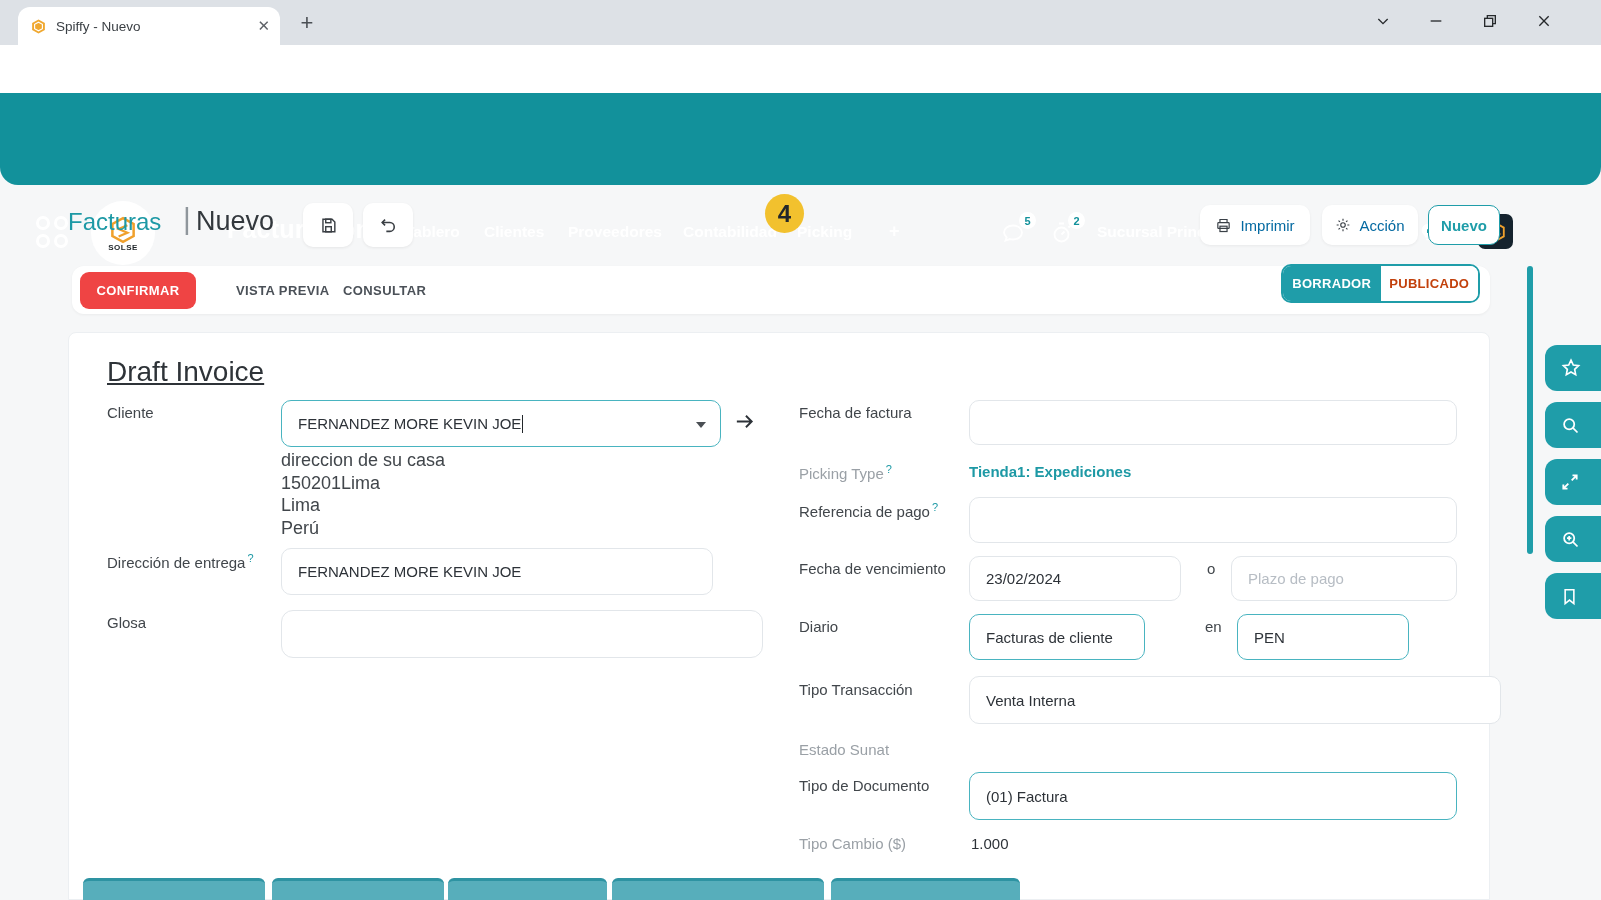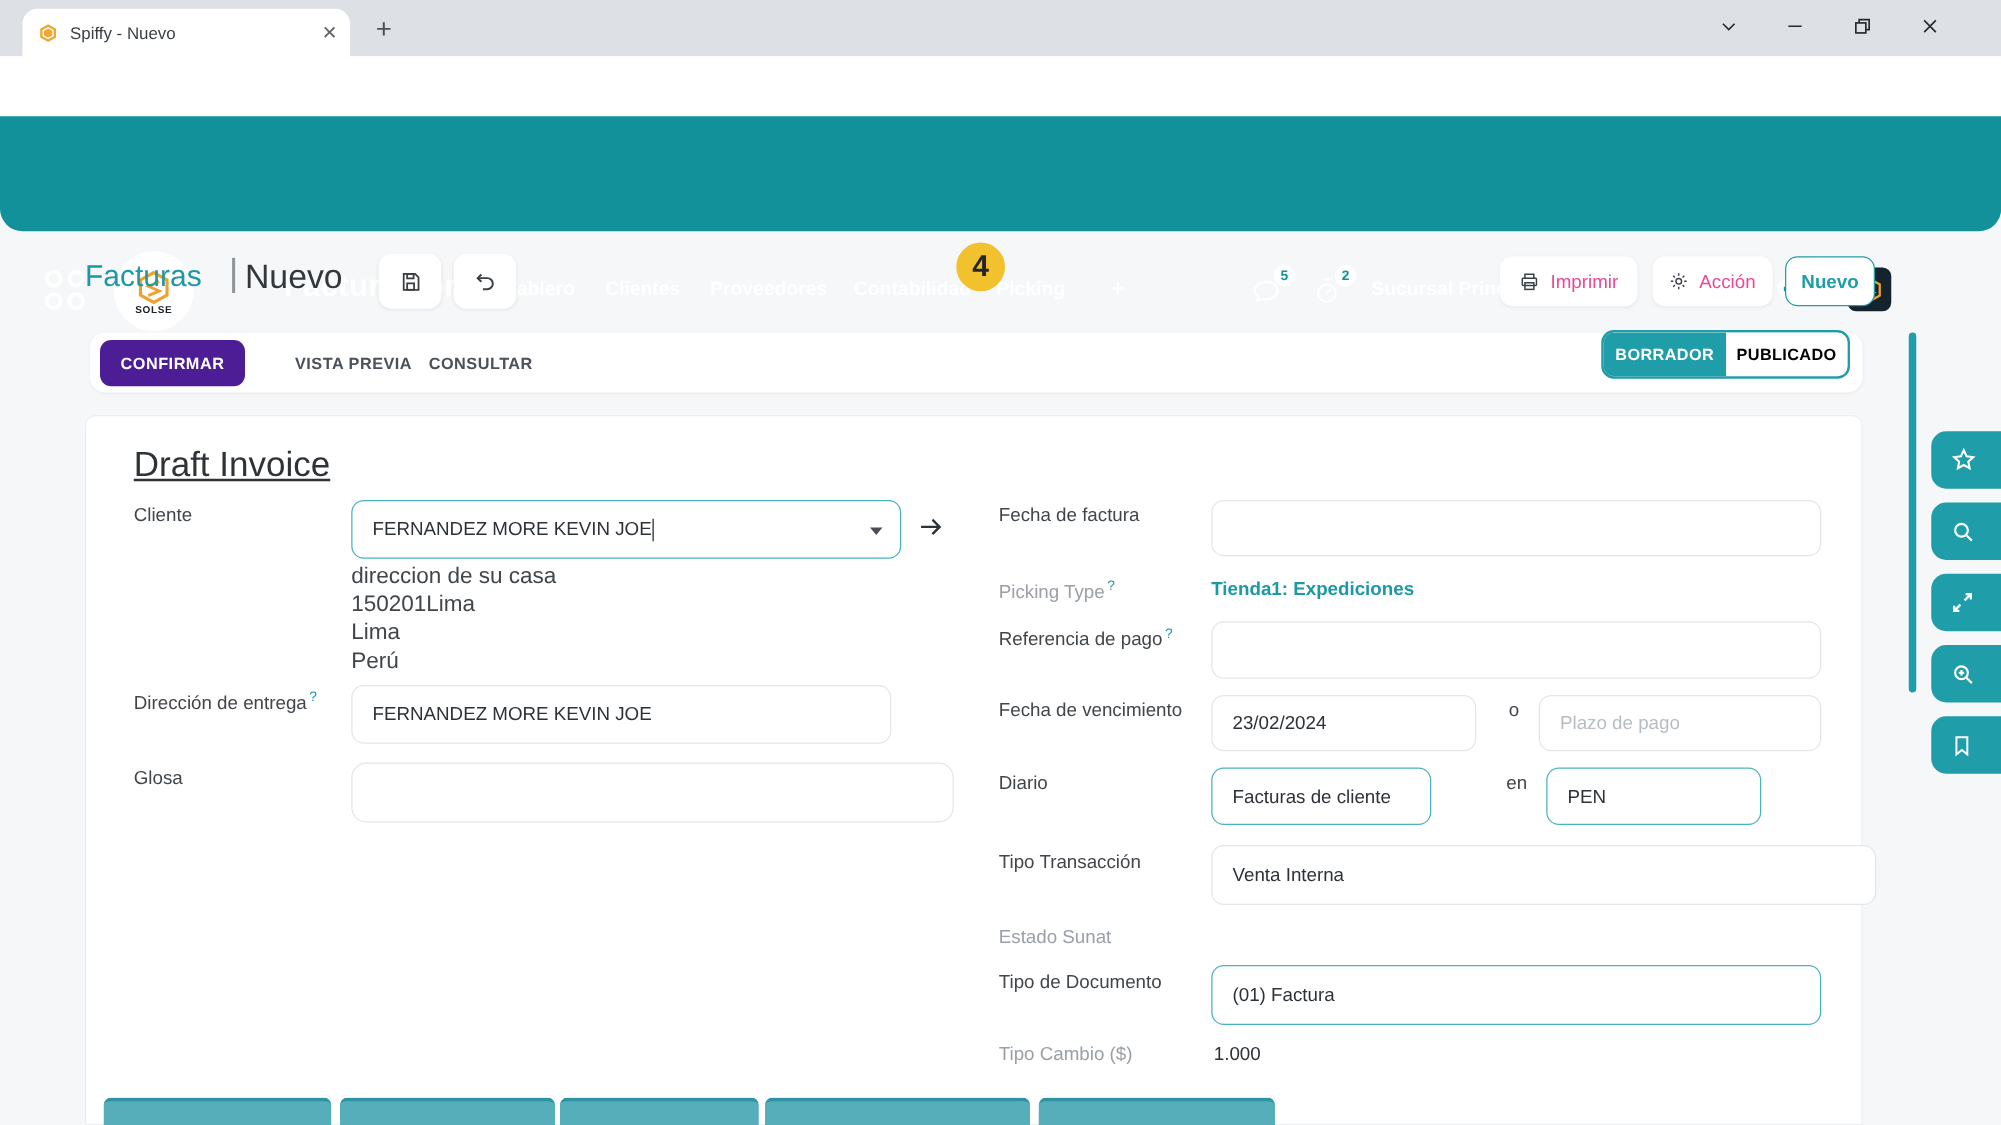--- a/index.html
+++ b/index.html
@@ -42,35 +42,35 @@
   .nav-avatar { left:1478px; top:121px; width:35px; height:35px; background:#15232e; border-radius:7px;
                 display:flex; align-items:center; justify-content:center; }
 
   
   .crumb-sec { left:68px; top:208px; font-size:24px; color:#1d99a5; }
   .crumb-sep { left:183px; top:202px; font-size:30px; color:#8f969c; font-weight:300; }
   .crumb-rec { left:196px; top:206px; font-size:27px; color:#33383d; font-weight:500; }
   .sq-btn { top:203px; width:50px; height:44px; background:#fff; border-radius:10px; box-shadow:0 1px 3px rgba(0,0,0,.07);
             display:flex; align-items:center; justify-content:center; color:#3a3f44; }
   .pill-btn { top:205px; height:40px; background:#fff; border-radius:10px; box-shadow:0 1px 3px rgba(0,0,0,.06);
-              display:flex; align-items:center; justify-content:center; gap:8px; font-size:15px; color:#ec4899; padding:0 16px; }
+              display:flex; align-items:center; justify-content:center; gap:8px; font-size:15px; color:#0369a1; padding:0 16px; }
   .pill-btn.outline { border:1.5px solid #1F9DA9; color:#1F9DA9; font-weight:600; box-shadow:none; }
   .annot { left:765px; top:194px; width:39px; height:39px; background:#F2C12E; border-radius:50%;
            display:flex; align-items:center; justify-content:center; font-size:24px; font-weight:600; color:#23272b; }
 
   
   .status-strip { left:72px; top:266px; width:1418px; height:48px; background:#fff; border-radius:12px; box-shadow:0 1px 3px rgba(0,0,0,.05); }
-  .confirm-btn { left:80px; top:272px; width:116px; height:37px; background:#4c1d95; border-radius:9px; color:#fff;
+  .confirm-btn { left:80px; top:272px; width:116px; height:37px; background:#ef4444; border-radius:9px; color:#fff;
                  font-size:13px; font-weight:700; letter-spacing:.4px; display:flex; align-items:center; justify-content:center; }
   .strip-link { top:283px; font-size:13px; font-weight:600; color:#4b5158; letter-spacing:.4px; }
   .state-group { left:1281px; top:264px; width:199px; height:39px; border:2px solid #1F9DA9; border-radius:10px;
                  overflow:hidden; display:flex; background:#fff; }
   .state-cell { flex:1; display:flex; align-items:center; justify-content:center; font-size:13px; font-weight:700; letter-spacing:.3px; }
   .state-draft { background:#1F9DA9; color:#fff; }
-  .state-posted { background:#fff; color:#000000; }
+  .state-posted { background:#fff; color:#c2410c; }
 
   
   .card { left:68px; top:332px; width:1422px; height:568px; background:#fff; border:1px solid #eceff2; border-radius:8px 8px 0 0; }
   .form-title { left:107px; top:356px; font-size:28px; color:#2e3338; font-weight:500;text-decoration:underline; }
   .flabel { font-size:15px; color:#41464b; }
   .flabel.muted { color:#9aa0a6; }
   .sup-q { color:#1d99a5; font-size:11px; vertical-align:super; margin-left:2px; }
   .fbox { background:#fff; border:1px solid #e2e6ea; border-radius:10px; display:flex; align-items:center;
           padding:0 16px; font-size:15px; color:#2d3238; }
   .fbox.teal { border:1.5px solid #49b4c0; }

